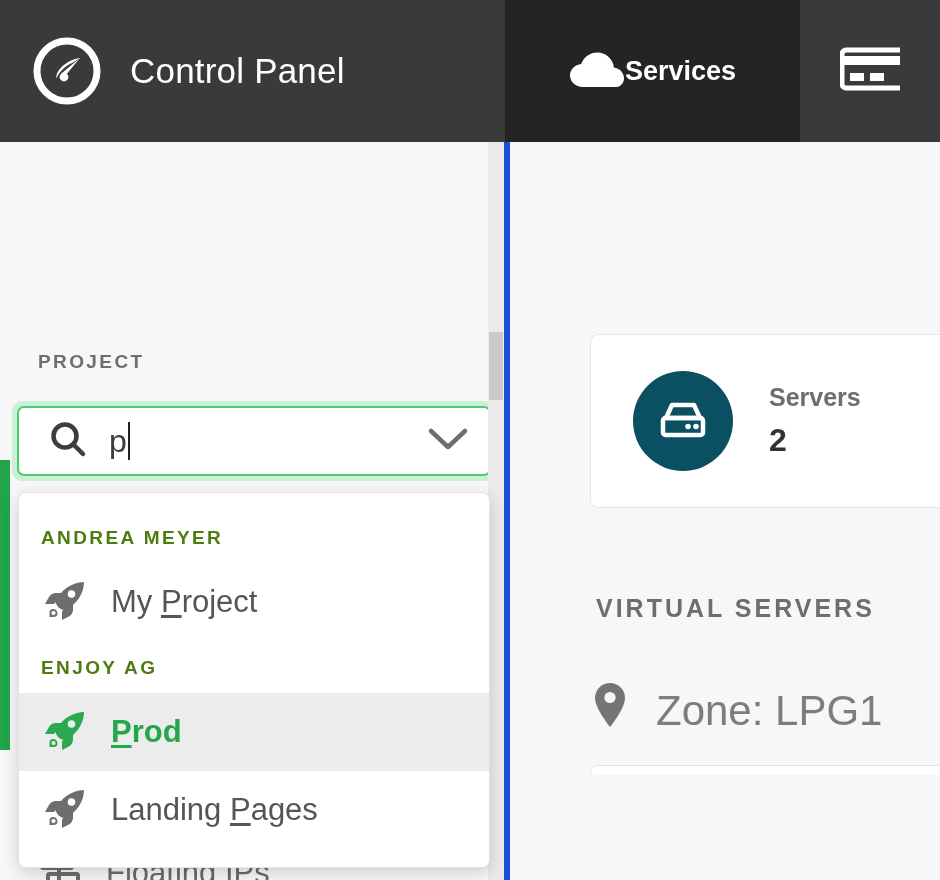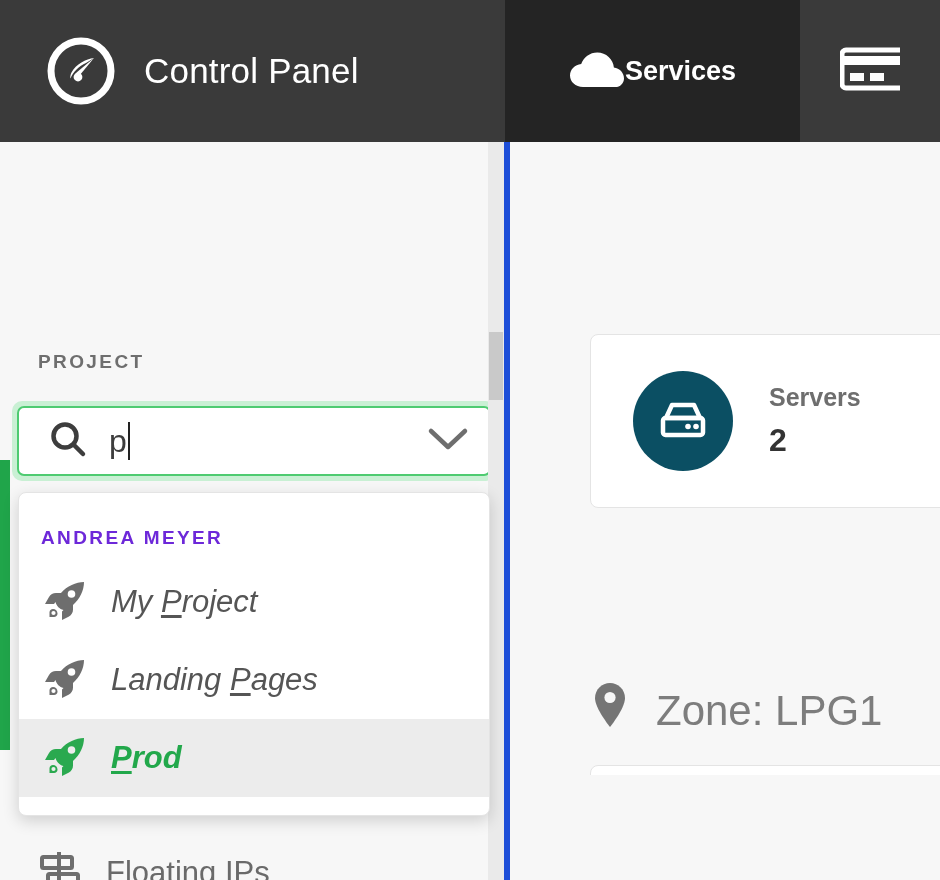--- a/index.html
+++ b/index.html
@@ -29,21 +29,21 @@
     background: #3a3a3a;
     display: flex;
     align-items: stretch;
   }
 
   .brand {
     width: 510px;
     height: 142px;
     display: flex;
     align-items: center;
-    padding-left: 46px;
+    padding-left: 32px;
     gap: 28px;
     background: #3a3a3a;
   }
   .brand-logo {
     width: 70px; height: 70px;
     flex: 0 0 70px;
   }
   .brand-title {
     color: #ffffff;
     font-size: 35px;
@@ -149,30 +149,29 @@
     border: 1px solid #e4e4e4;
     box-shadow: 0 5px 16px rgba(0,0,0,0.16);
     padding: 18px 0 18px 0;
     z-index: 10;
     overflow: hidden;
   }
   .dd-group-label {
     font-size: 19px;
     font-weight: 700;
     letter-spacing: 2.4px;
-    color: #6d28d9;
+    color: #4d7c0f;
     padding: 16px 0 14px 22px;
   }
   .dd-item {
     display: flex;
     align-items: center;
     gap: 24px;
     padding: 14px 0 14px 24px;
     height: 78px;
-    font-style: italic;
   }
   .dd-item.selected { background: #ececec; }
   .dd-item-label {
     font-size: 31px;
     color: #555555;
     white-space: nowrap;
   }
   .dd-item.selected .dd-item-label {
     color: #22a84b;
     font-weight: 700;
@@ -392,49 +391,50 @@
             <circle cx="28.5" cy="14" r="3.8" fill="#ffffff"></circle>
             <path d="M10 29 C8 29 6.5 30.5 6.5 32.5 L6.5 37 L11 37 C13 37 14.5 35.5 14.5 33.5 C14.5 31 12.5 29 10 29 Z" fill="#6e6e6e"></path>
             <circle cx="10.5" cy="33" r="2.1" fill="#ffffff"></circle>
           </svg>
         </span>
         <span class="dd-item-label">
           <span>My </span><u>P</u><span>roject</span>
         </span>
       </div>
 
+      <div class="dd-group-label">ENJOY AG</div>
+
+      <div class="dd-item selected">
+        <span>
+          <svg width="44" height="40" viewBox="0 0 44 40">
+            <path d="M41 2 C33 2 24 6 18 13 L13 13 C10 13 7.5 14.5 6 17 L2 24 L11 24 L12.5 22 C13.5 26 16.5 29 20.5 30 L19 31.5 L19 40 L26 36.5 C28.5 35 30 32.5 30 29.5 L30 25 C37 19 41 10 41 2 Z" fill="#2aa94f"></path>
+            <circle cx="28.5" cy="14" r="3.8" fill="#ececec"></circle>
+            <path d="M10 29 C8 29 6.5 30.5 6.5 32.5 L6.5 37 L11 37 C13 37 14.5 35.5 14.5 33.5 C14.5 31 12.5 29 10 29 Z" fill="#2aa94f"></path>
+            <circle cx="10.5" cy="33" r="2.1" fill="#ececec"></circle>
+          </svg>
+        </span>
+        <span class="dd-item-label">
+          <span></span><u>P</u><span>rod</span>
+        </span>
+      </div>
 
       <div class="dd-item">
         <span>
           <svg width="44" height="40" viewBox="0 0 44 40">
             <path d="M41 2 C33 2 24 6 18 13 L13 13 C10 13 7.5 14.5 6 17 L2 24 L11 24 L12.5 22 C13.5 26 16.5 29 20.5 30 L19 31.5 L19 40 L26 36.5 C28.5 35 30 32.5 30 29.5 L30 25 C37 19 41 10 41 2 Z" fill="#6e6e6e"></path>
             <circle cx="28.5" cy="14" r="3.8" fill="#ffffff"></circle>
             <path d="M10 29 C8 29 6.5 30.5 6.5 32.5 L6.5 37 L11 37 C13 37 14.5 35.5 14.5 33.5 C14.5 31 12.5 29 10 29 Z" fill="#6e6e6e"></path>
             <circle cx="10.5" cy="33" r="2.1" fill="#ffffff"></circle>
           </svg>
         </span>
         <span class="dd-item-label">
           <span>Landing </span><u>P</u><span>ages</span>
         </span>
       </div>
 
-      <div class="dd-item selected">
-        <span>
-          <svg width="44" height="40" viewBox="0 0 44 40">
-            <path d="M41 2 C33 2 24 6 18 13 L13 13 C10 13 7.5 14.5 6 17 L2 24 L11 24 L12.5 22 C13.5 26 16.5 29 20.5 30 L19 31.5 L19 40 L26 36.5 C28.5 35 30 32.5 30 29.5 L30 25 C37 19 41 10 41 2 Z" fill="#2aa94f"></path>
-            <circle cx="28.5" cy="14" r="3.8" fill="#ececec"></circle>
-            <path d="M10 29 C8 29 6.5 30.5 6.5 32.5 L6.5 37 L11 37 C13 37 14.5 35.5 14.5 33.5 C14.5 31 12.5 29 10 29 Z" fill="#2aa94f"></path>
-            <circle cx="10.5" cy="33" r="2.1" fill="#ececec"></circle>
-          </svg>
-        </span>
-        <span class="dd-item-label">
-          <span></span><u>P</u><span>rod</span>
-        </span>
-      </div>
-
     </div>
 
     <div class="side-item" style="top: 630px;">
       <span>
         <svg width="42" height="42" viewBox="0 0 42 42">
           <ellipse cx="21" cy="9" rx="16" ry="6.5" fill="#6e6e6e"></ellipse>
           <path d="M5 9 L5 17 C5 20.6 12.2 23.5 21 23.5 C29.8 23.5 37 20.6 37 17 L37 9 C37 12.6 29.8 15.5 21 15.5 C12.2 15.5 5 12.6 5 9 Z" fill="#6e6e6e"></path>
           <path d="M5 20 L5 28 C5 31.6 12.2 34.5 21 34.5 C29.8 34.5 37 31.6 37 28 L37 20 C37 23.6 29.8 26.5 21 26.5 C12.2 26.5 5 23.6 5 20 Z" fill="#6e6e6e"></path>
         </svg>
       </span>
@@ -469,20 +469,21 @@
           <circle cx="34" cy="28.5" r="2.8" fill="#ffffff"></circle>
           <circle cx="42" cy="28.5" r="2.8" fill="#ffffff"></circle>
         </svg>
       </span>
       <span class="stat-text">
         <span class="stat-label">Servers</span>
         <span class="stat-value">2</span>
       </span>
     </div>
 
+    <div class="section-label">VIRTUAL SERVERS</div>
 
     <div class="zone-row">
       <span>
         <svg width="36" height="48" viewBox="0 0 36 48">
           <path d="M18 2 C9.7 2 3 8.7 3 17 C3 27.5 18 46 18 46 C18 46 33 27.5 33 17 C33 8.7 26.3 2 18 2 Z" fill="#757575"></path>
           <circle cx="18" cy="16.5" r="5.6" fill="#f7f7f7"></circle>
         </svg>
       </span>
       <span class="zone-label">Zone: LPG1</span>
     </div>

